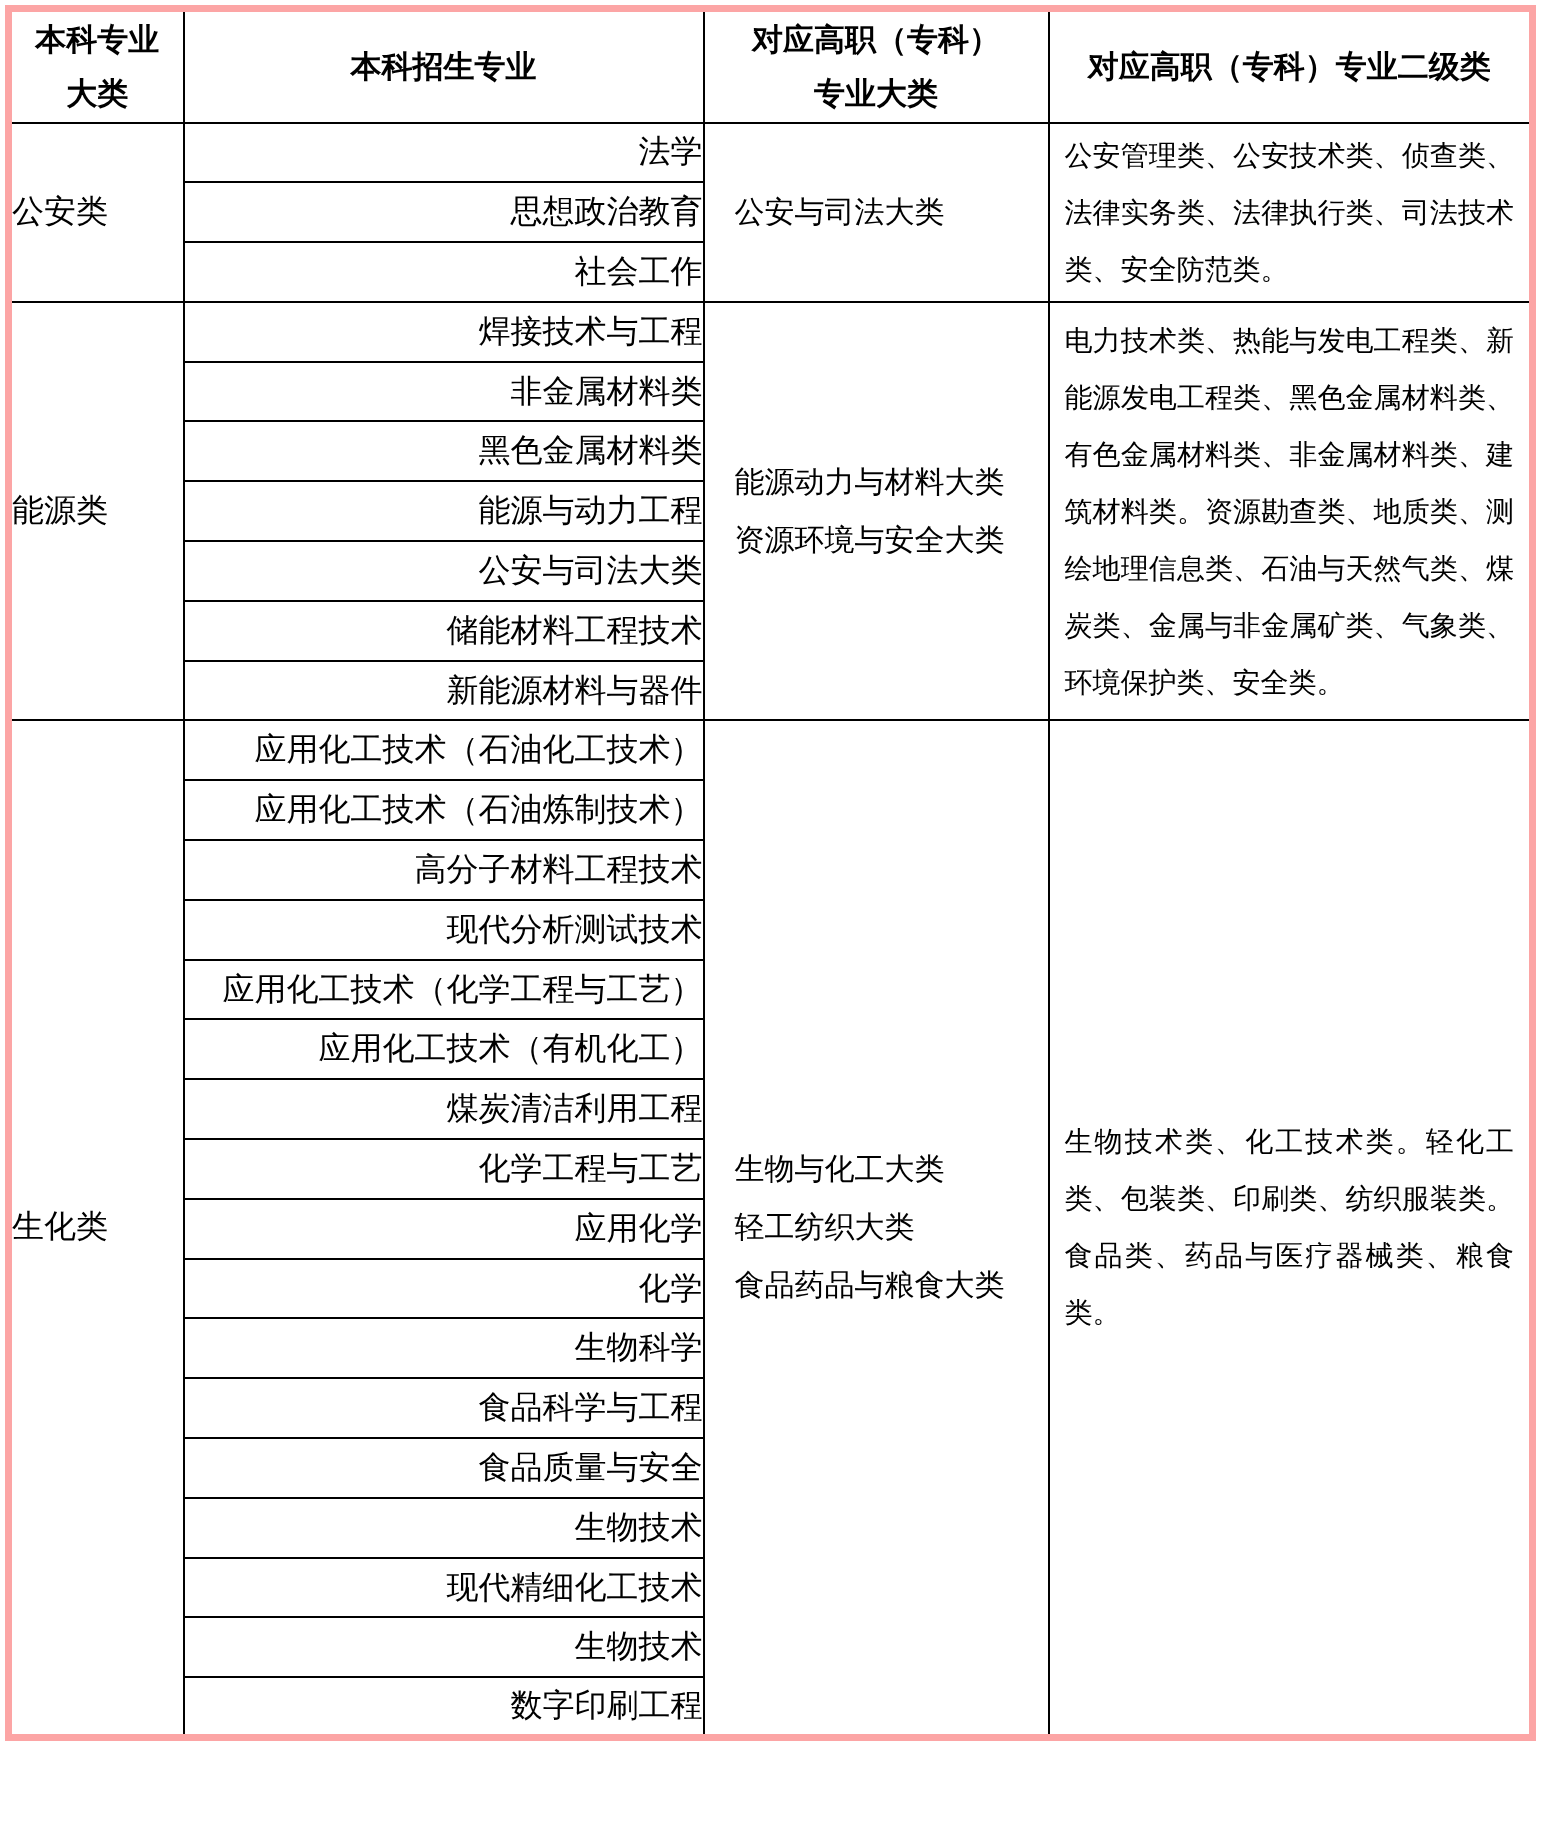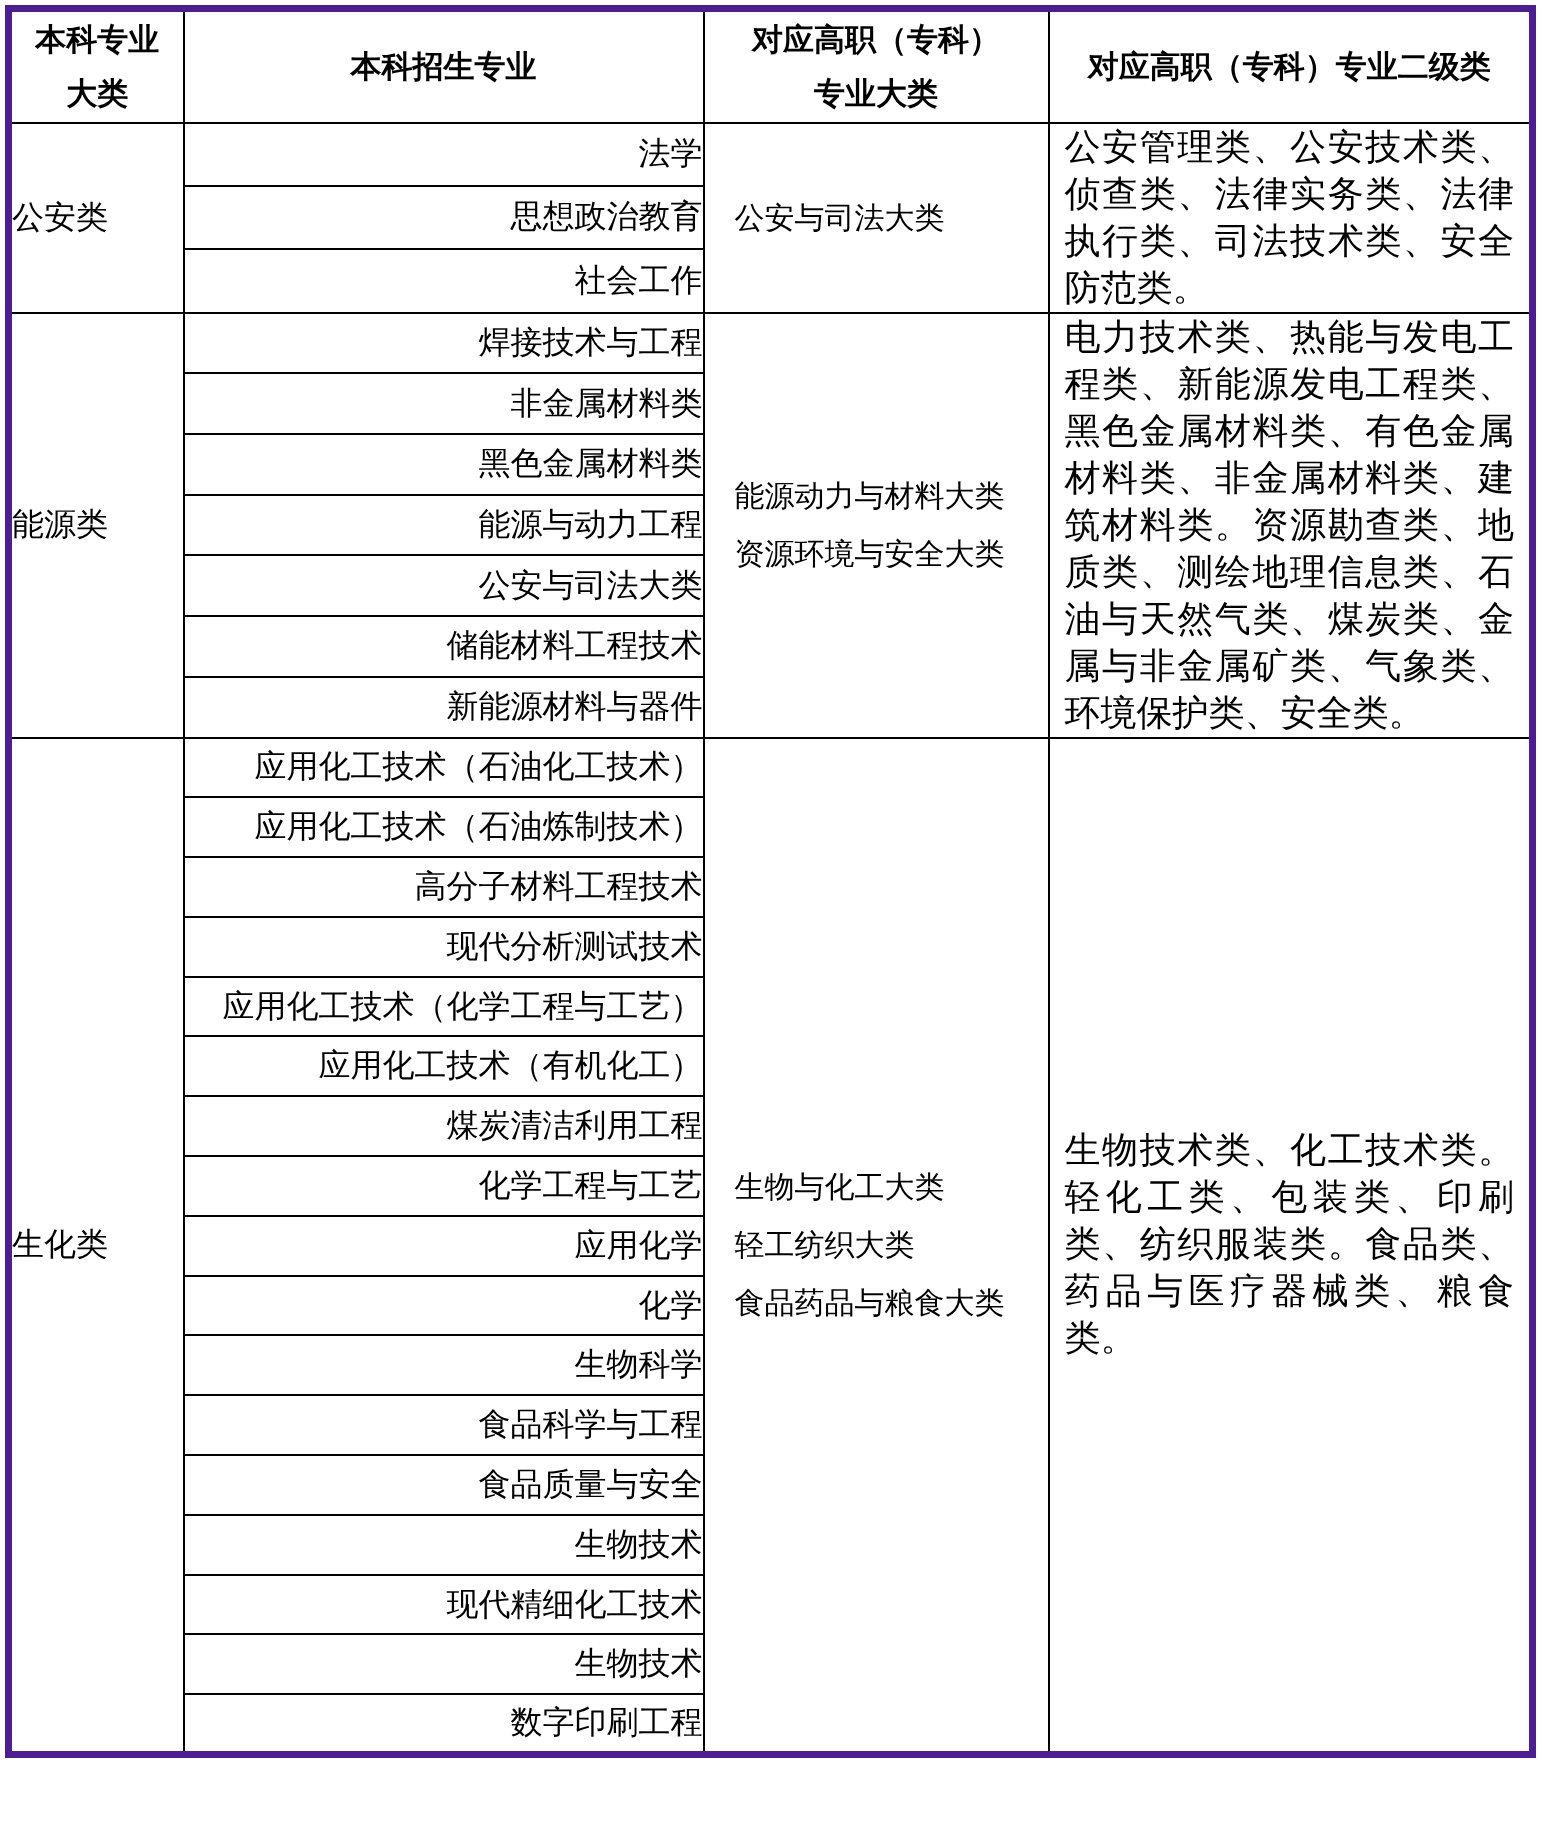--- a/index.html
+++ b/index.html
@@ -9,21 +9,21 @@
     height: 1827px;
     font-family: "Liberation Serif", "DejaVu Serif", serif;
     color: #000000;
     overflow: hidden;
   }
   table.majors-table {
     border-collapse: collapse;
     table-layout: fixed;
     width: 1528px;
     margin: 5px 0 0 5px;
-    border: 7px solid #4c1d95;
+    border: 7px solid #fca5a5;
   }
   th, td {
     border: 2px solid #000000;
     vertical-align: middle;
     overflow: hidden;
   }
   th {
     height: 114px;
     font-weight: bold;
     font-size: 31px;
@@ -41,22 +41,22 @@
     font-size: 32px;
   }
   td.vocational-cell {
     padding-left: 30px;
     font-size: 30px;
     line-height: 58px;
     white-space: pre-line;
   }
   td.secondary-cell {
     padding: 0 15px;
-    font-size: 36px;
-    line-height: 47px;
+    font-size: 28px;
+    line-height: 57px;
     text-align: justify;
   }
 </style>
 </head>
 <body>
 
 <table class="majors-table">
   <colgroup>
     <col style="width:175px">
     <col style="width:520px">

